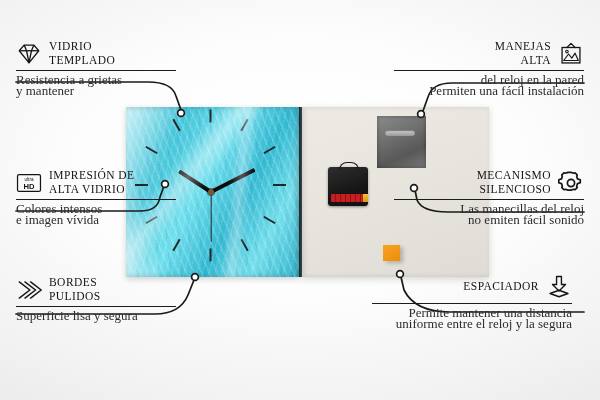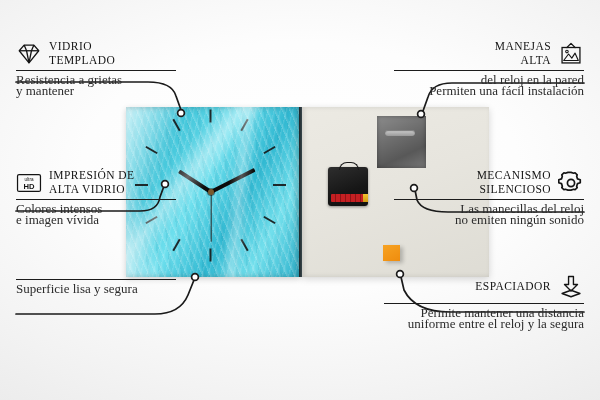--- a/index.html
+++ b/index.html
@@ -258,20 +258,33 @@
         <div class="co-title">IMPRESIÓN DE</div>
         <div class="co-title">ALTA VIDRIO</div>
       </div>
     </div>
     <div class="co-rule"></div>
     <div class="co-desc">Colores intensos</div>
     <div class="co-desc">e imagen vívida</div>
   </div>
 
   <div class="callout co-left" style="left:16px; top:276px; width:160px;">
+    <div class="co-head">
+      <svg class="ico" viewBox="0 0 32 28">
+        <g stroke="#141414" stroke-width="1.7" stroke-linecap="round" fill="none">
+          <path d="M4,4 L17,14 L4,24"></path>
+          <path d="M11,4 L24,14 L11,24"></path>
+          <path d="M18,4 L31,14 L18,24"></path>
+        </g>
+      </svg>
+      <div>
+        <div class="co-title">BORDES</div>
+        <div class="co-title">PULIDOS</div>
+      </div>
+    </div>
     <div class="co-rule"></div>
     <div class="co-desc">Superficie lisa y segura</div>
   </div>
 
   <div class="callout co-right" style="right:16px; top:40px; width:190px;">
     <div class="co-head">
       <div>
         <div class="co-title">MANEJAS</div>
         <div class="co-title">ALTA</div>
       </div>
@@ -295,24 +308,24 @@
       </div>
       <svg class="ico" viewBox="0 0 32 32">
         <g fill="none" stroke="#141414" stroke-width="2.1" stroke-linejoin="round">
           <path d="M16,3 l3.4,1.0 1.6,-0.6 2.6,2.6 -0.6,1.6 1.0,3.4 3.4,1.0 0,3.7 -3.4,1.0 -1.0,3.4 0.6,1.6 -2.6,2.6 -1.6,-0.6 -3.4,1.0 -3.7,0 -3.4,-1.0 -1.6,0.6 -2.6,-2.6 0.6,-1.6 -1.0,-3.4 -3.4,-1.0 0,-3.7 3.4,-1.0 1.0,-3.4 -0.6,-1.6 2.6,-2.6 1.6,0.6 3.4,-1.0 z"></path>
           <circle cx="16" cy="16" r="4.4"></circle>
         </g>
       </svg>
     </div>
     <div class="co-rule"></div>
     <div class="co-desc">Las manecillas del reloj</div>
-    <div class="co-desc">no emiten ningún sonido</div>
-  </div>
-
-  <div class="callout co-right" style="right:16px; top:274px; width:200px;">
+    <div class="co-desc">no emiten fácil sonido</div>
+  </div>
+
+  <div class="callout co-right" style="right:28px; top:274px; width:200px;">
     <div class="co-head">
       <div>
         <div class="co-title">ESPACIADOR</div>
       </div>
       <svg class="ico" viewBox="0 0 32 32">
         <path d="M13,3 L19,3 L19,13 L24,13 L16,21 L8,13 L13,13 Z" fill="none" stroke="#141414" stroke-width="1.7" stroke-linejoin="round"></path>
         <path d="M5,24 L16,20 L27,24 L16,28 Z" fill="none" stroke="#141414" stroke-width="1.7" stroke-linejoin="round"></path>
       </svg>
     </div>
     <div class="co-rule"></div>

